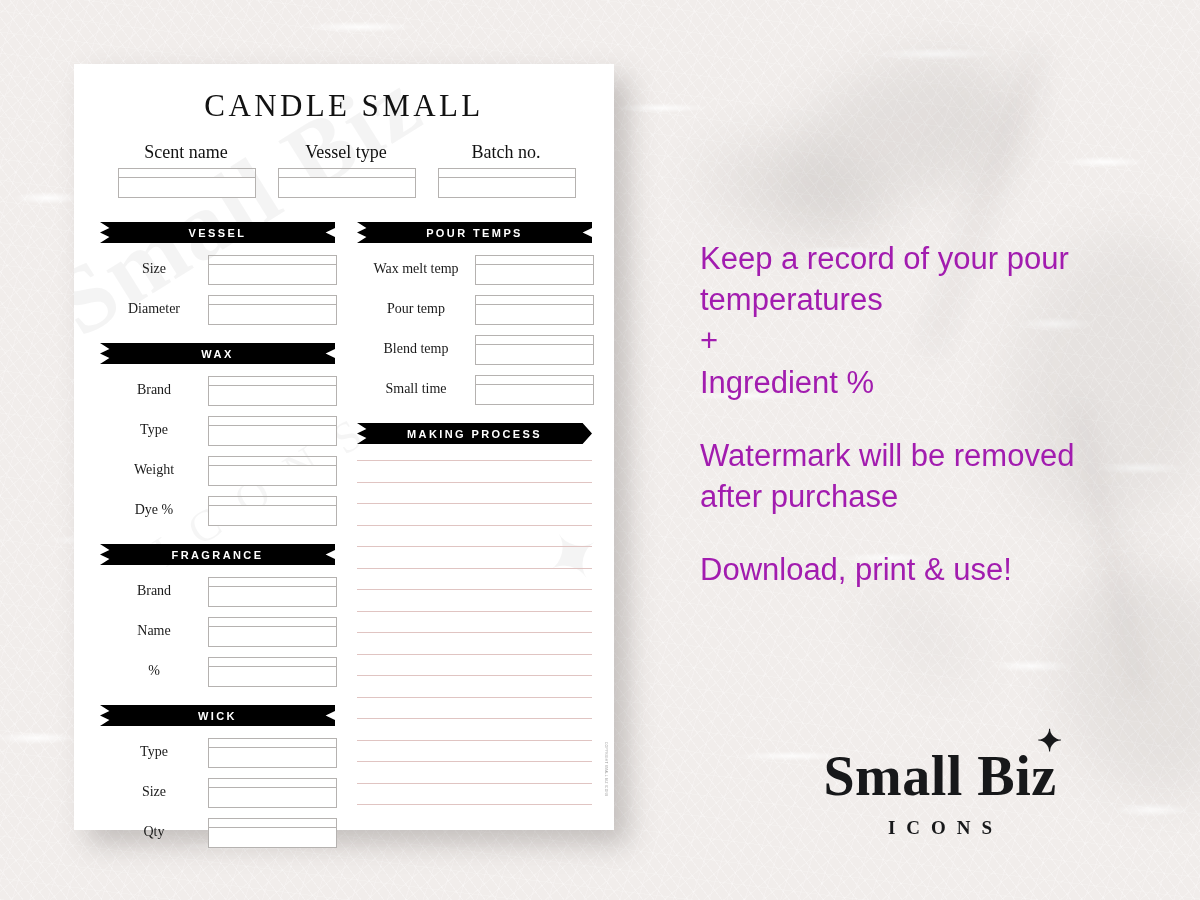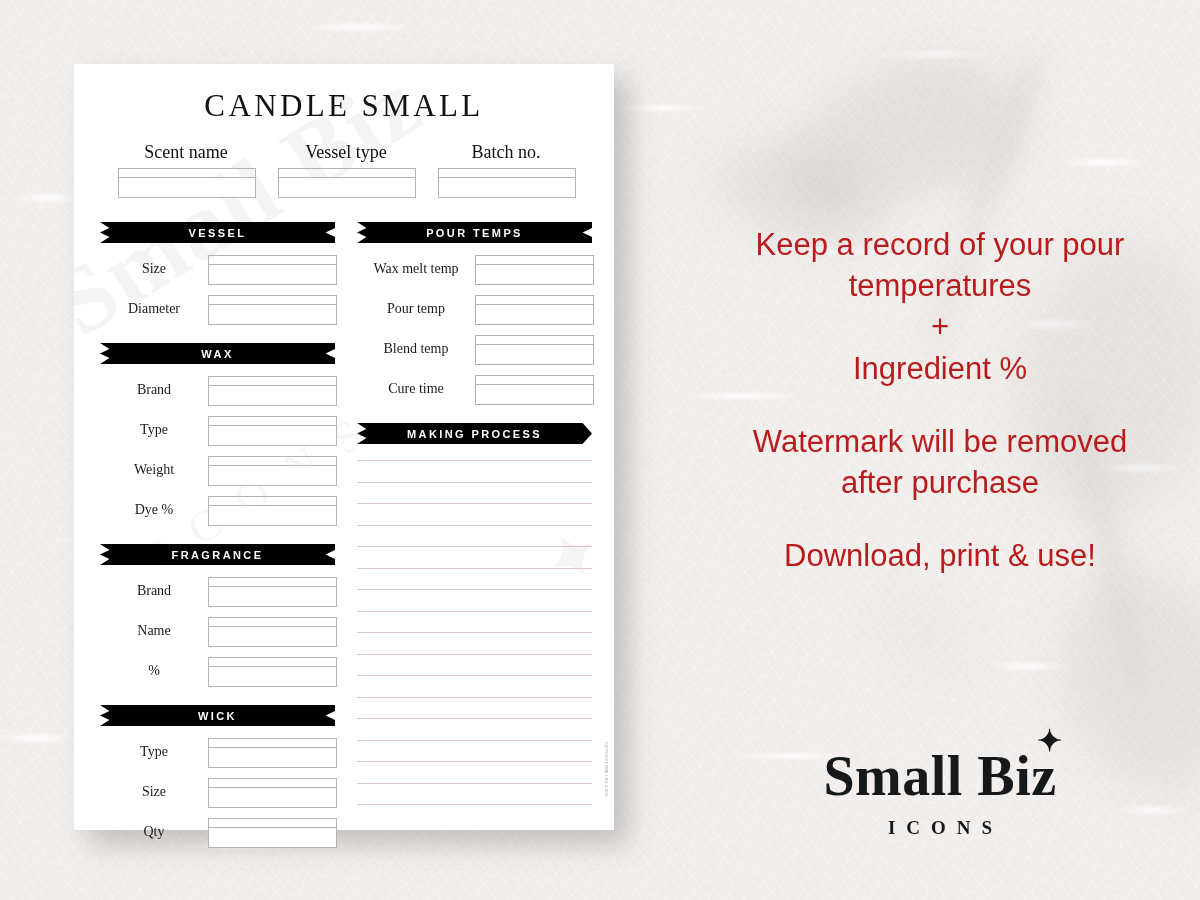--- a/index.html
+++ b/index.html
@@ -245,24 +245,24 @@
     font-size: 3.2px;
     letter-spacing: .3px;
     color: #9a9a9a;
     z-index: 3;
   }
 
   
   #marketing-panel {
     position: absolute;
     left: 700px;
-    top: 224px;
+    top: 238px;
     width: 480px;
-    text-align: center;
-    color: #b91c1c;
+    text-align: left;
+    color: #a21caf;
     font-size: 31px;
     line-height: 1.33;
   }
   .mk-block { margin-bottom: 32px; }
   .mk-block:last-child { margin-bottom: 0; }
 
   
   #brand-logo {
     position: absolute;
     left: 700px;
@@ -410,21 +410,21 @@
             </div>
             <div class="field-row">
               <div class="field-label">Pour temp</div>
               <div class="inp-box"></div>
             </div>
             <div class="field-row">
               <div class="field-label">Blend temp</div>
               <div class="inp-box"></div>
             </div>
             <div class="field-row">
-              <div class="field-label">Cure time</div>
+              <div class="field-label">Small time</div>
               <div class="inp-box"></div>
             </div>
           </div>
           <div class="section">
             <div class="banner banner-r">MAKING PROCESS</div>
             <div id="making-lines">
               <div class="rule-line" style="border-top-color: rgb(224, 196, 194);"></div>
               <div class="rule-line" style="border-top-color: rgb(224, 196, 194);"></div>
               <div class="rule-line" style="border-top-color: rgb(224, 196, 194);"></div>
               <div class="rule-line" style="border-top-color: rgb(224, 196, 194);"></div>

